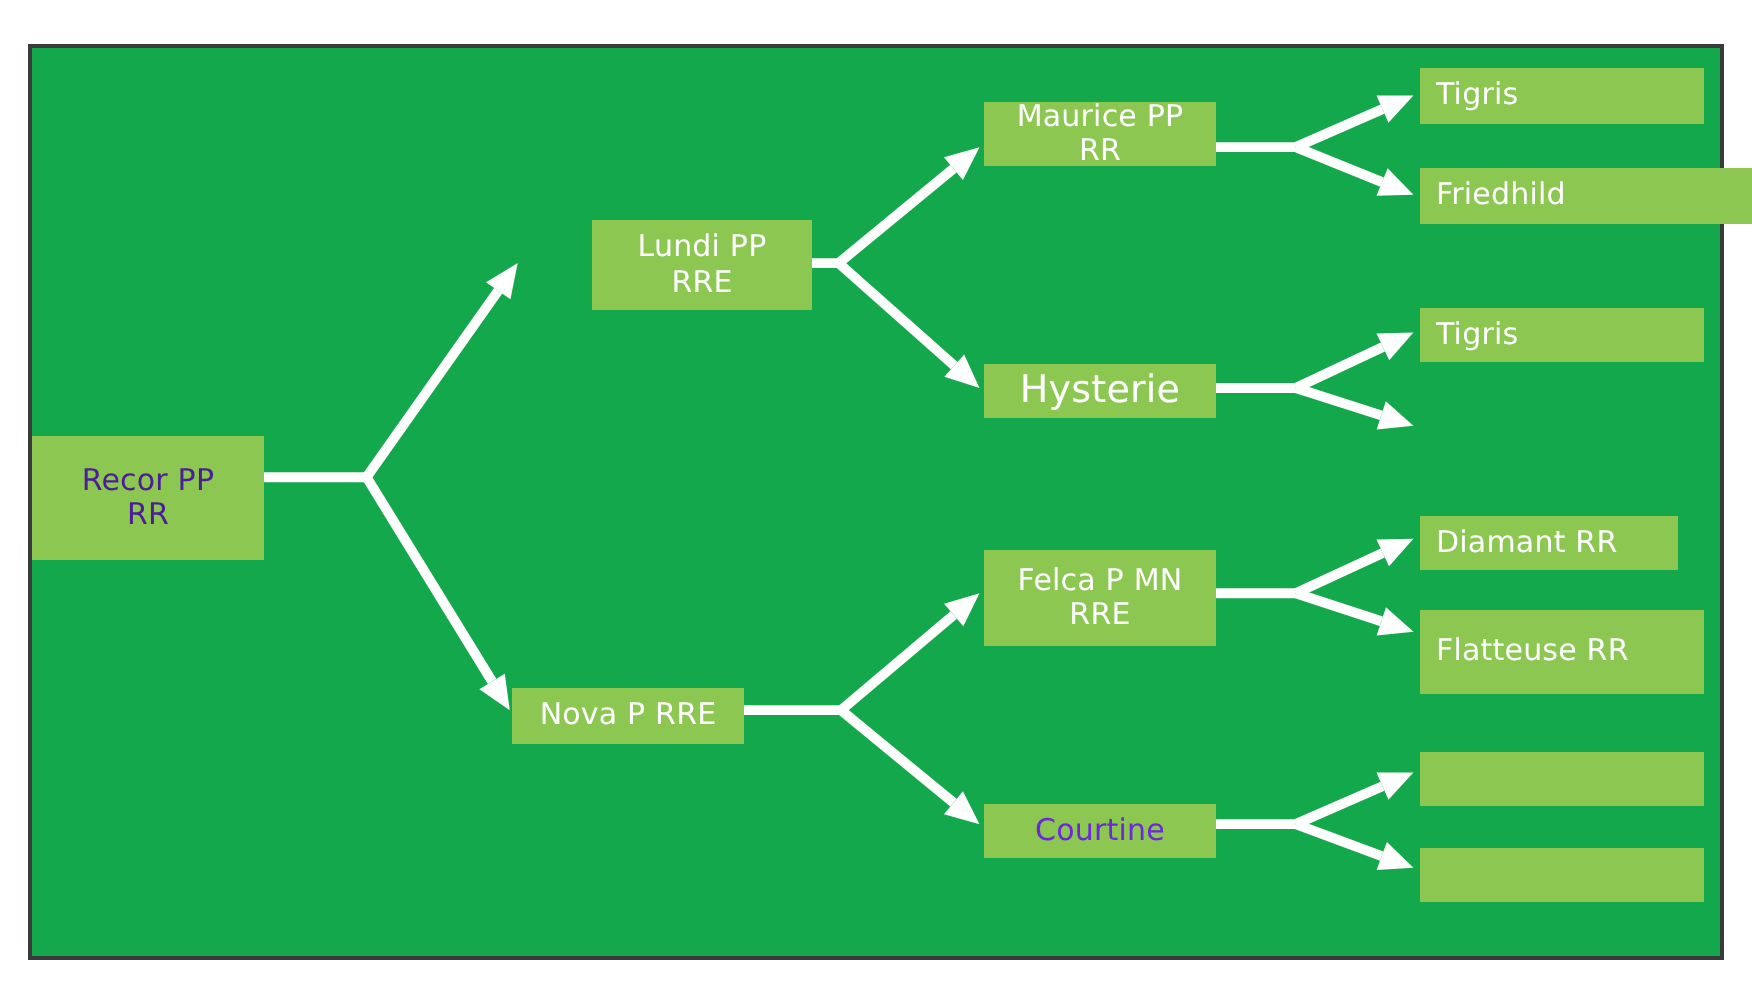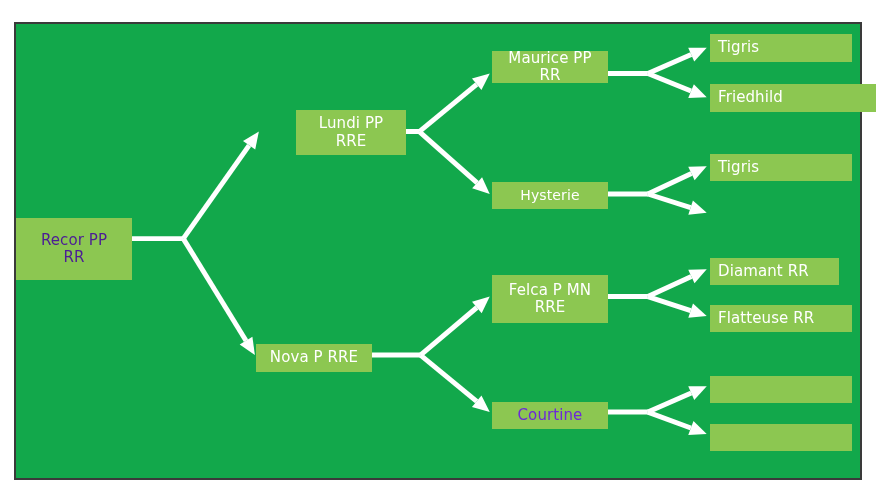--- a/index.html
+++ b/index.html
@@ -99,25 +99,25 @@
         <line x1="634.84" y1="391.5" x2="678.0660823926157" y2="407.5746080567536" stroke="#ffffff" stroke-width="5" stroke-linecap="butt"></line>
         <polygon points="694,413.5 675.4519388882424,414.60427758942313 680.6802258969891,400.5449385240841" fill="#ffffff"></polygon>
       </svg>
   <div class="node center" style="left: 0px; top: 194px; width: 116px; height: 62px; font-size: 15px; background: rgb(140, 199, 81); color: #4c1d95;">Recor PP
 RR</div>
       <div class="node center" style="left: 244px; top: 86px; width: 110px; height: 45px; font-size: 15px; background: rgb(140, 199, 81); color: rgb(255, 255, 255); margin-left: 36px;">Lundi PP
 RRE</div>
       <div class="node center" style="left: 240px; top: 320px; width: 116px; height: 28px; font-size: 15px; background: rgb(140, 199, 81); color: rgb(255, 255, 255);">Nova P RRE</div>
       <div class="node center" style="left: 476px; top: 27px; width: 116px; height: 32px; font-size: 15px; background: rgb(140, 199, 81); color: rgb(255, 255, 255);">Maurice PP
 RR</div>
-      <div class="node center" style="left: 476px; top: 158px; width: 116px; height: 27px; font-size: 14px; background: rgb(140, 199, 81); color: rgb(255, 255, 255);">Hysterie</div>
+      <div class="node center" style="left: 476px; top: 158px; width: 116px; height: 27px; font-size: 19px; background: rgb(140, 199, 81); color: rgb(255, 255, 255);">Hysterie</div>
       <div class="node center" style="left: 476px; top: 251px; width: 116px; height: 48px; font-size: 15px; background: rgb(140, 199, 81); color: rgb(255, 255, 255);">Felca P MN
 RRE</div>
       <div class="node center" style="left: 476px; top: 378px; width: 116px; height: 27px; font-size: 15px; background: rgb(140, 199, 81); color: #6d28d9;">Courtine</div>
       <div class="node left" style="left: 694px; top: 10px; width: 142px; height: 28px; font-size: 15px; background: rgb(140, 199, 81); color: rgb(255, 255, 255);">Tigris</div>
       <div class="node left" style="left: 694px; top: 60px; width: 172px; height: 28px; font-size: 15px; background: rgb(140, 199, 81); color: rgb(255, 255, 255);">Friedhild</div>
       <div class="node left" style="left: 694px; top: 130px; width: 142px; height: 27px; font-size: 15px; background: rgb(140, 199, 81); color: rgb(255, 255, 255);">Tigris</div>
       <div class="node left" style="left: 694px; top: 234px; width: 129px; height: 27px; font-size: 15px; background: rgb(140, 199, 81); color: rgb(255, 255, 255);">Diamant RR</div>
-      <div class="node left" style="left: 694px; top: 281px; width: 142px; height: 27px; font-size: 15px; background: rgb(140, 199, 81); color: rgb(255, 255, 255);">Flatteuse RR</div>
+      <div class="node left" style="left: 694px; top: 281px; width: 142px; height: 42px; font-size: 15px; background: rgb(140, 199, 81); color: rgb(255, 255, 255);">Flatteuse RR</div>
       <div class="node left" style="left: 694px; top: 352px; width: 142px; height: 27px; font-size: 15px; background: rgb(140, 199, 81); color: rgb(255, 255, 255);"></div>
       <div class="node left" style="left: 694px; top: 400px; width: 142px; height: 27px; font-size: 15px; background: rgb(140, 199, 81); color: rgb(255, 255, 255);"></div>
     </div>
 </div>
 
 </body></html>

